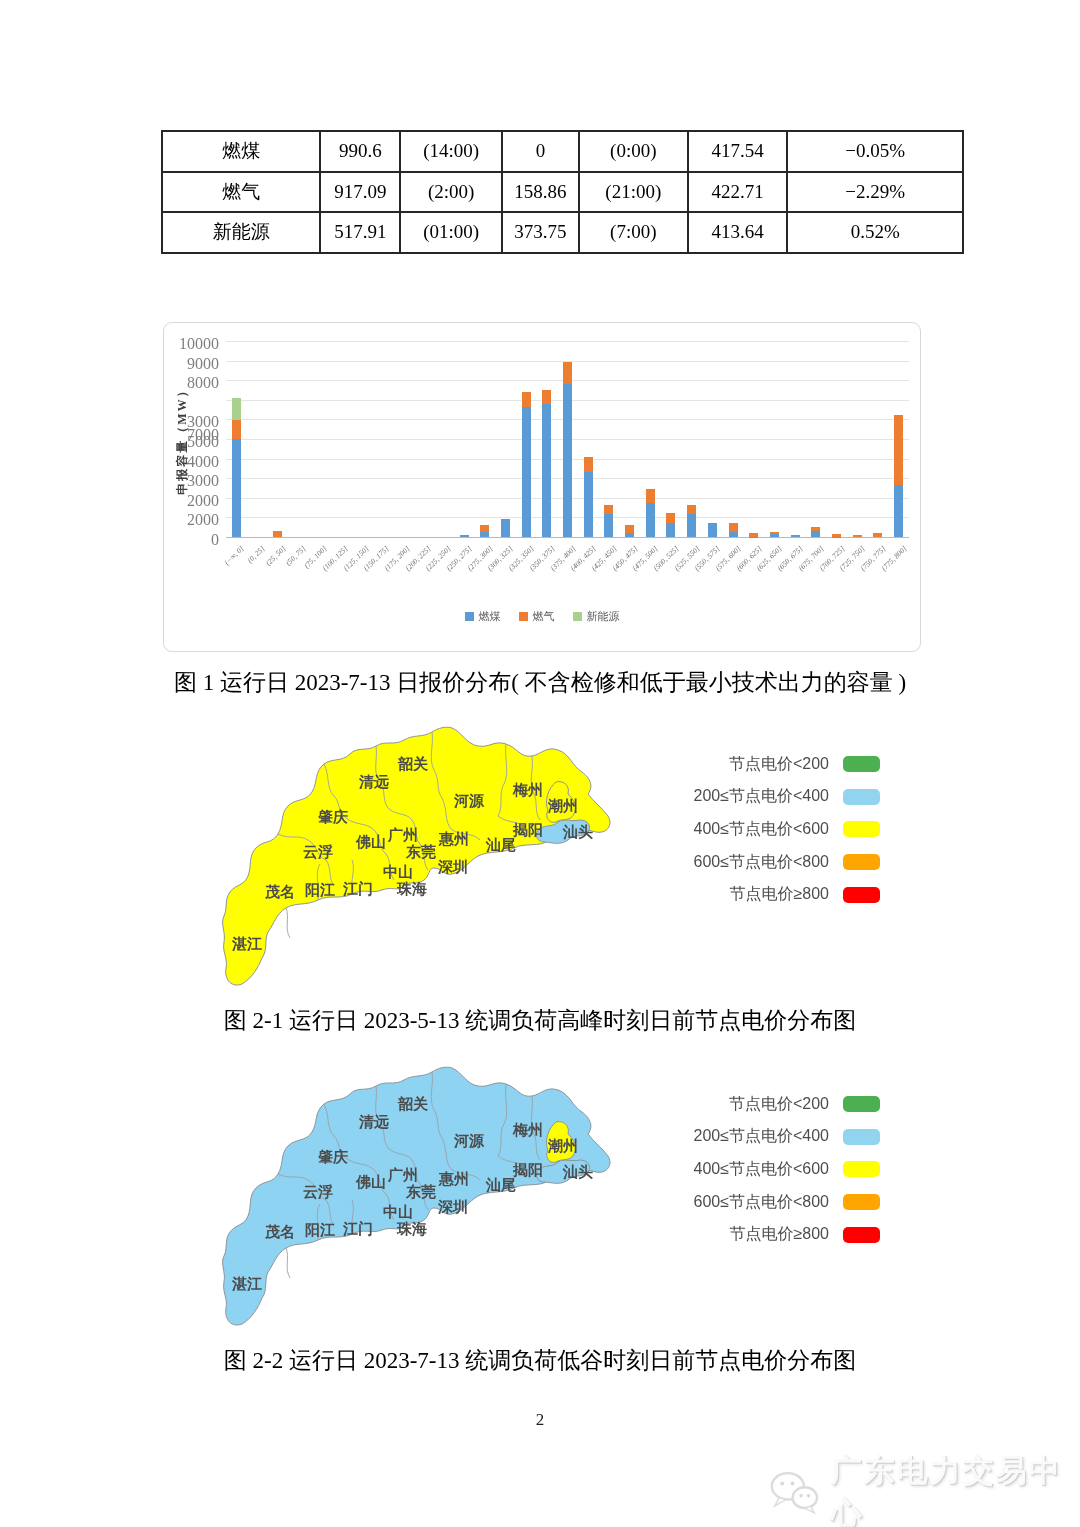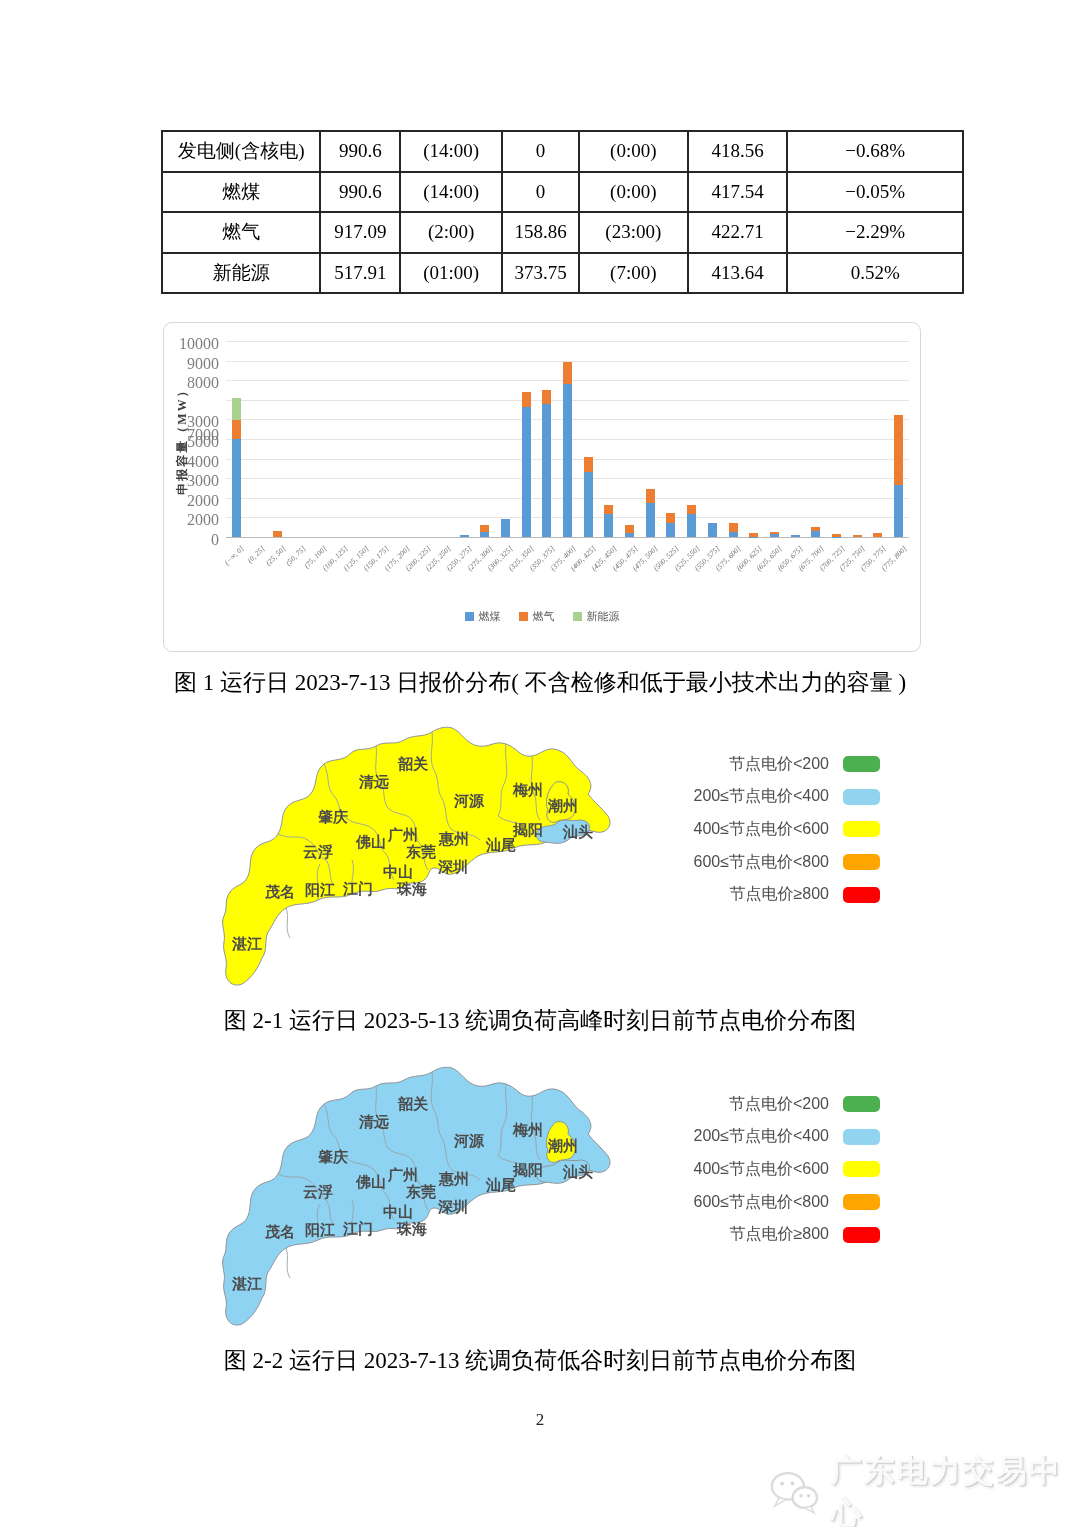--- a/index.html
+++ b/index.html
@@ -71,43 +71,34 @@
       <col style="width:159px">
         <col style="width:80px">
         <col style="width:102px">
       <col style="width:77px">
         <col style="width:109px">
         <col style="width:100px">
       <col style="width:176px">
     </colgroup>
     <tbody id="tbl-body">
         <tr>
-          <td>发电侧(含核电)</td>
-          <td>990.6</td>
-          <td>(14:00)</td>
-          <td>0</td>
-          <td>(0:00)</td>
-          <td>418.56</td>
-          <td>−0.68%</td>
-        </tr>
-        <tr>
           <td>燃煤</td>
           <td>990.6</td>
           <td>(14:00)</td>
           <td>0</td>
           <td>(0:00)</td>
           <td>417.54</td>
           <td>−0.05%</td>
         </tr>
         <tr>
           <td>燃气</td>
           <td>917.09</td>
           <td>(2:00)</td>
           <td>158.86</td>
-          <td>(23:00)</td>
+          <td>(21:00)</td>
           <td>422.71</td>
           <td>−2.29%</td>
         </tr>
         <tr>
           <td>新能源</td>
           <td>517.91</td>
           <td>(01:00)</td>
           <td>373.75</td>
           <td>(7:00)</td>
           <td>413.64</td>

